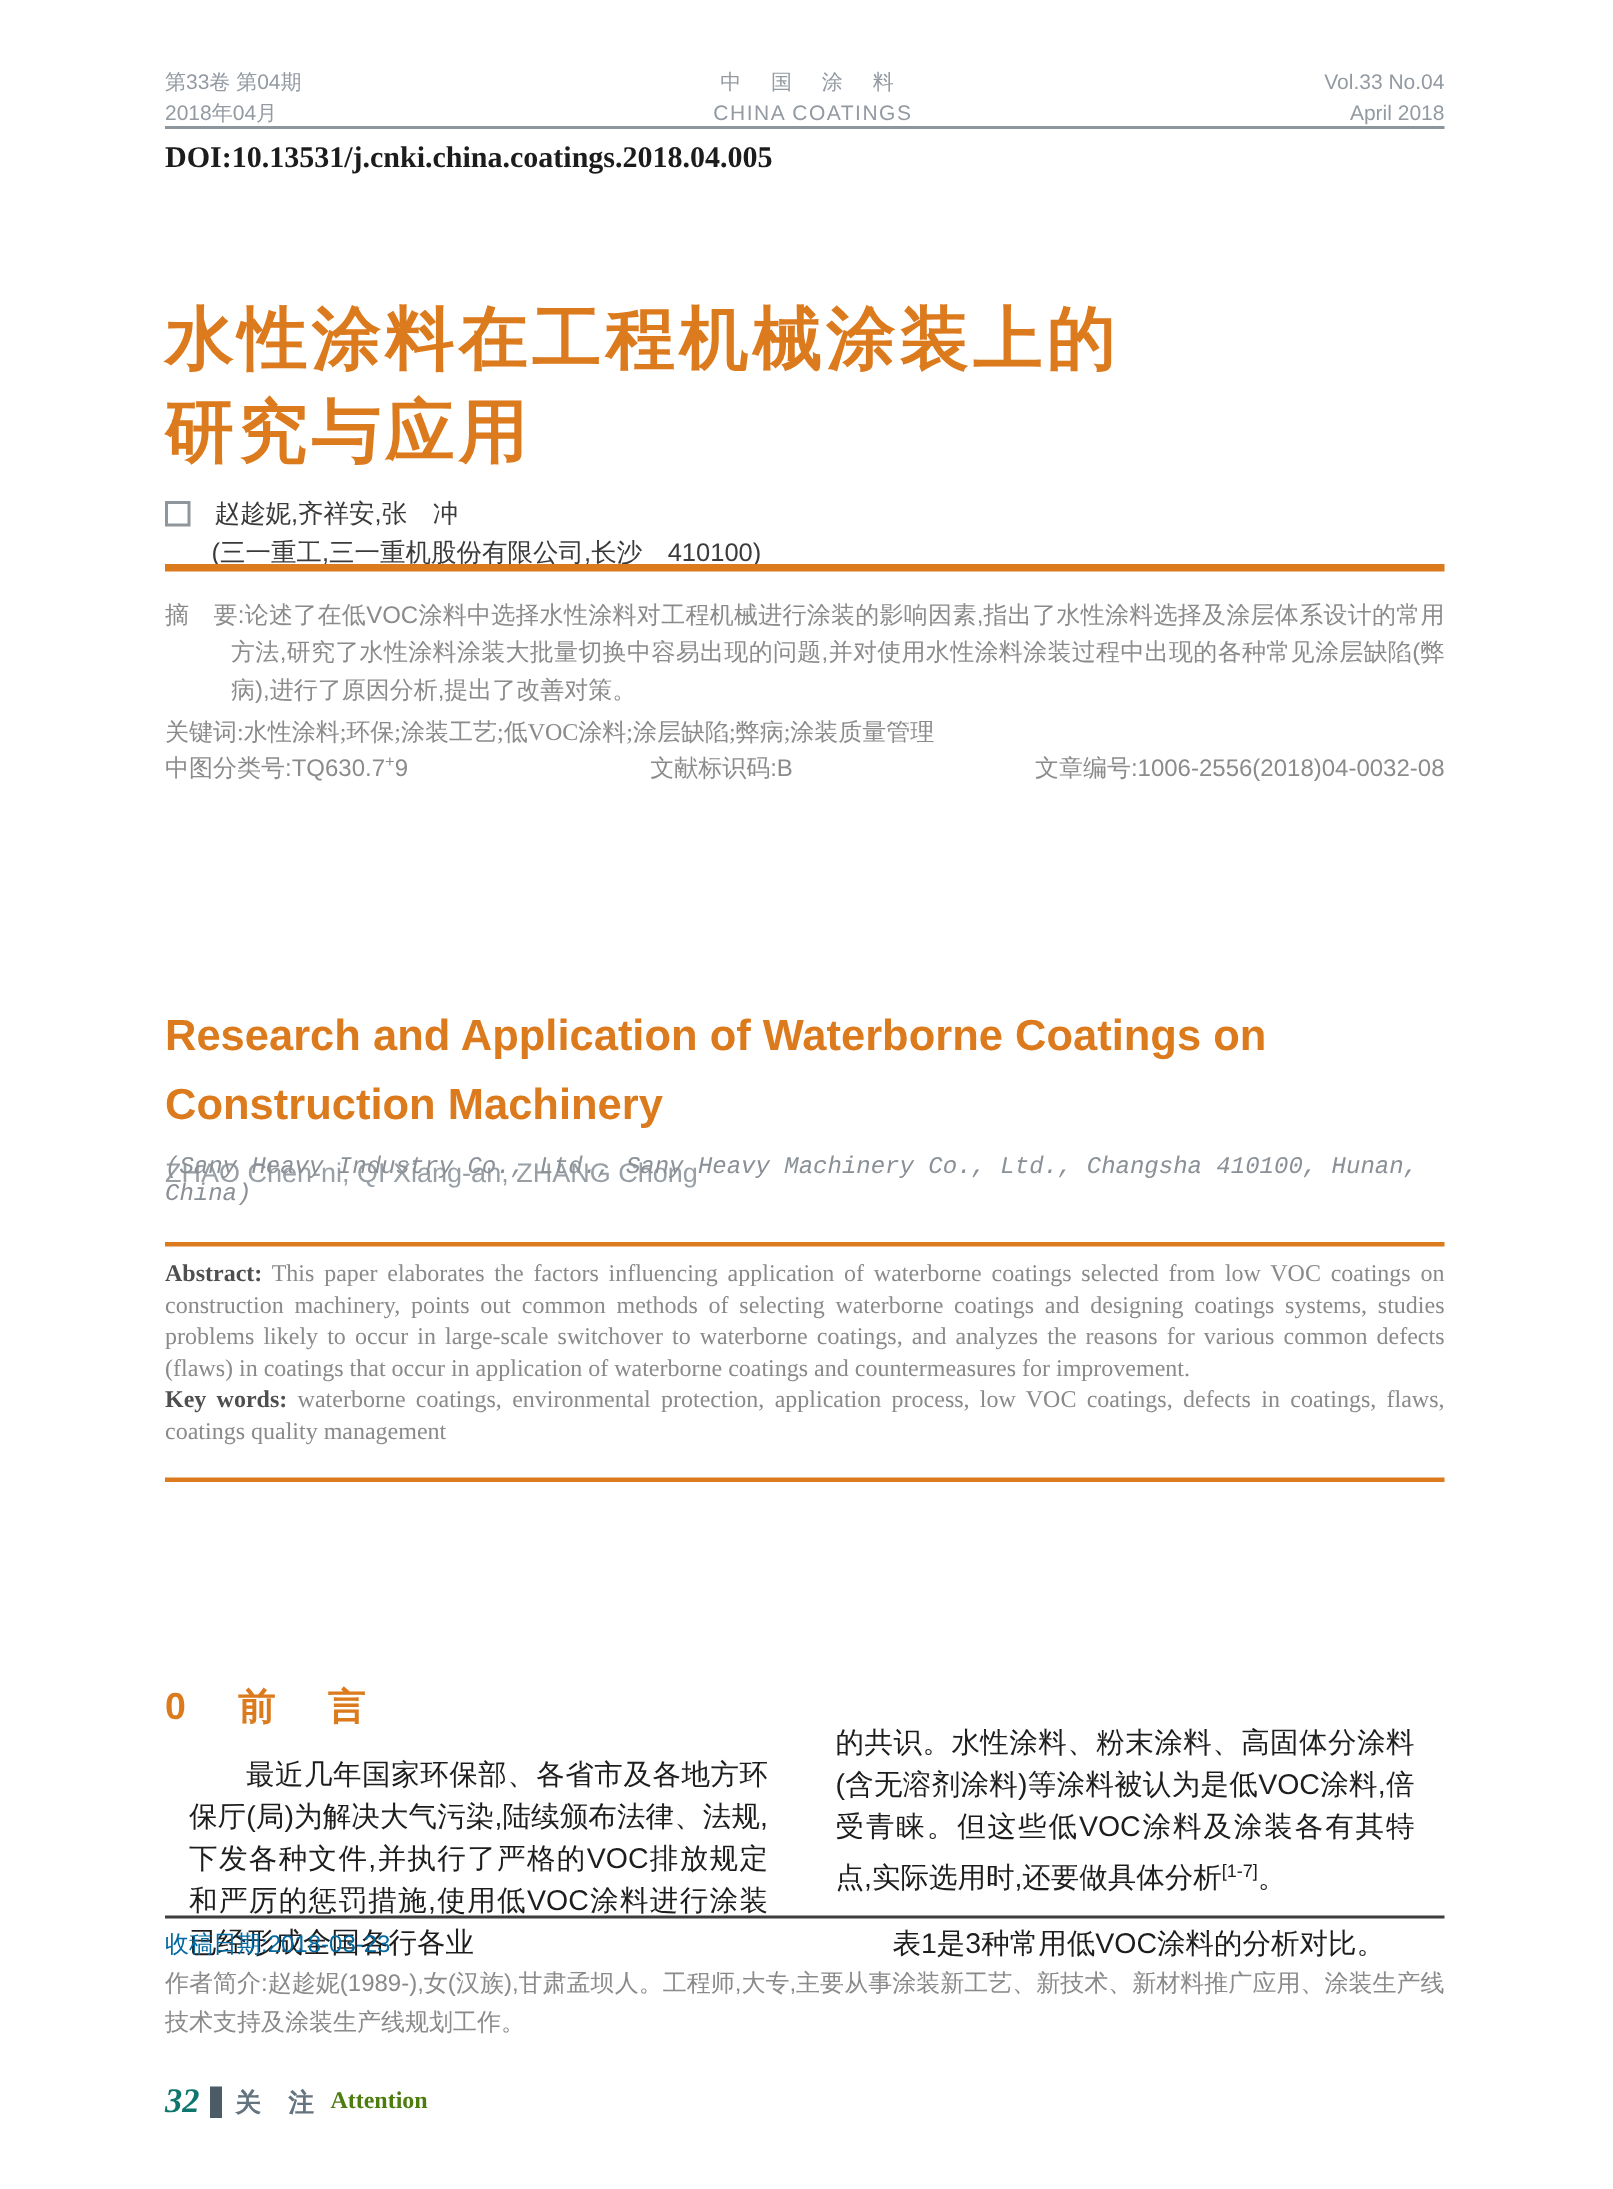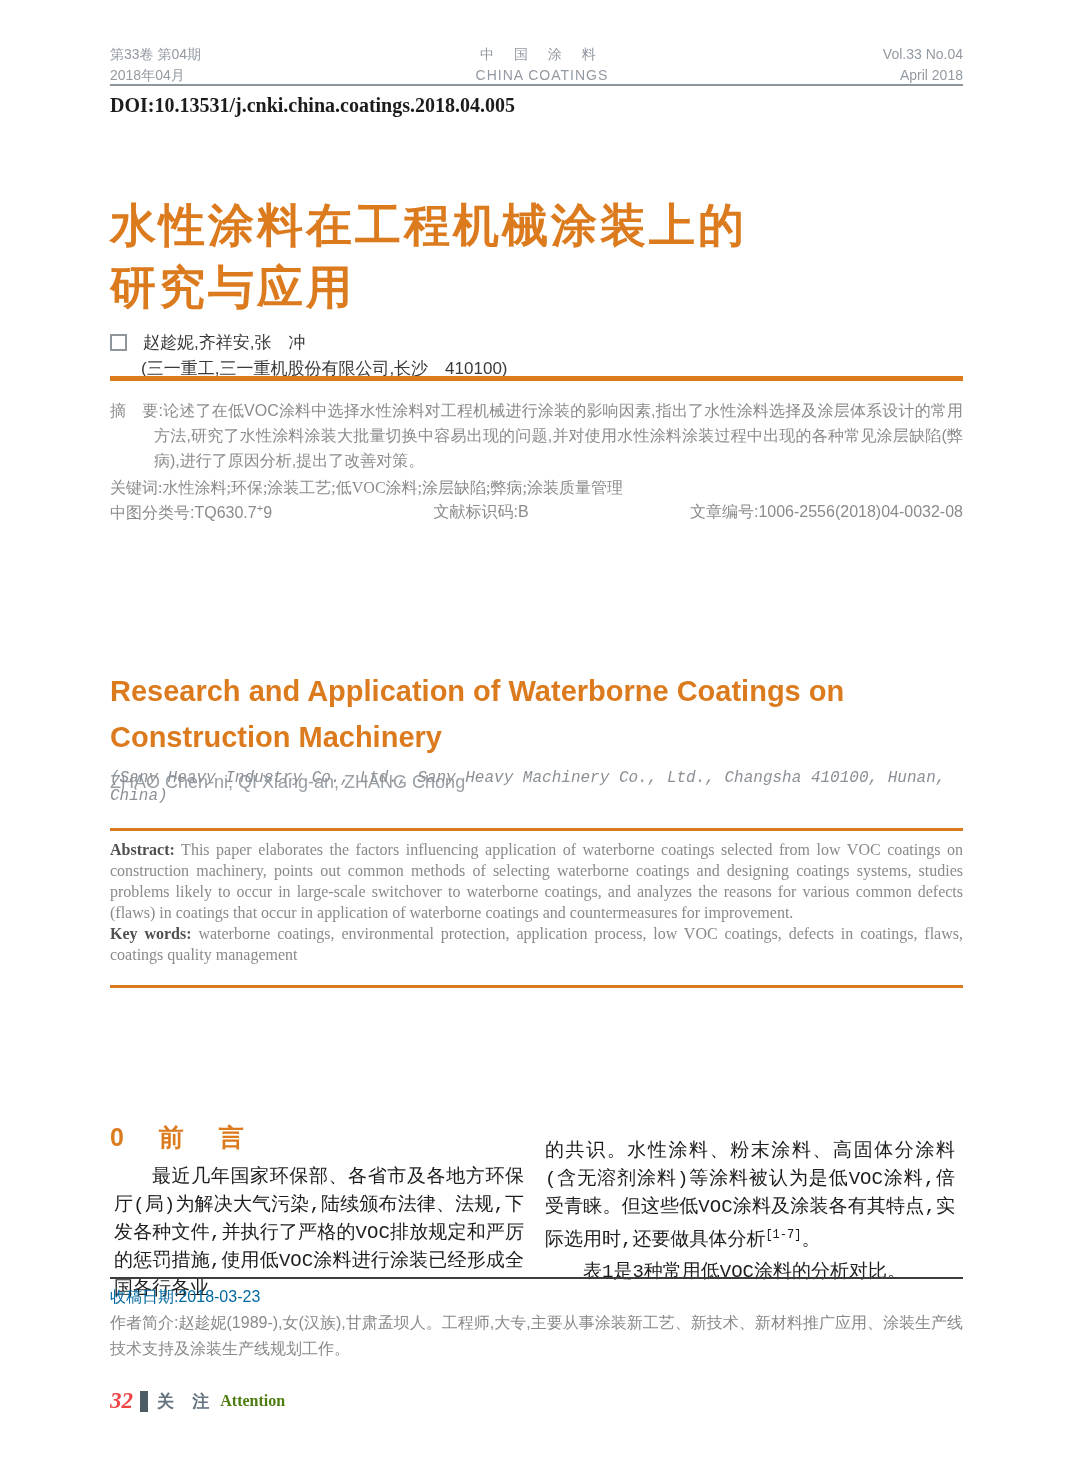--- a/index.html
+++ b/index.html
@@ -47,33 +47,33 @@
   .en-title{top:668px;color:#DC7A1E;font-size:29px;font-weight:bold;line-height:46px;}
   .en-authors{top:772px;color:#989fa5;font-size:18px;}
   .en-affil{top:769px;color:#8a9096;font-size:16px;font-style:italic;font-family:Liberation Mono, monospace;}
   .en-abstract{top:839px;color:#8a8a8a;font-size:16px;line-height:21px;text-align:justify;font-family:"Liberation Serif", serif;}
   .en-abstract b{color:#4f4f4f;}
 
   
   .body-section{top:1121px;display:flex;gap:13px;}
   .col{width:418px;}
   .sec-heading{color:#DC7A1E;font-size:25px;font-weight:bold;letter-spacing:14px;margin:0 0 9px 0;}
-  .body-para{color:#1d1d1d;font-size:19px;line-height:28px;text-align:justify;margin:4px;font-family:Liberation Mono, monospace;word-break:break-all;}
+  .body-para{color:#1d1d1d;font-size:19px;line-height:28px;text-align:justify;margin:16px;font-family:Liberation Sans, sans-serif;word-break:break-all;}
   .indent{text-indent:2em;}
   .col-right{padding-top:12px;}
   .body-para sup{font-size:12px;}
 
   
   .footnote-rule{top:1277px;height:2px;background:#3d3d3d;}
   .footnote{top:1284px;color:#8a8a8a;font-size:16px;line-height:26px;text-align:justify;word-break:break-all;}
   .fn-received{color:#0369a1;}
 
   
   .page-footer{top:1388px;display:flex;align-items:center;font-family:"Liberation Serif", serif;}
-  .page-num{font-style:italic;font-weight:bold;font-size:23px;color:#ef4444;}
+  .page-num{font-style:italic;font-weight:bold;font-size:23px;color:#0f766e;}
   .footer-bar{width:8px;height:21px;background:#4b5c66;margin:0 9px 0 7px;}
   .footer-cn{font-weight:bold;font-size:17px;color:#64737e;letter-spacing:7px;}
   .footer-en{font-weight:bold;font-size:16px;color:#4d7c0f;margin-left:4px;}
 </style>
 </head>
 <body>
 
 <div class="page">
 
   <div class="abs content-x journal-header">

